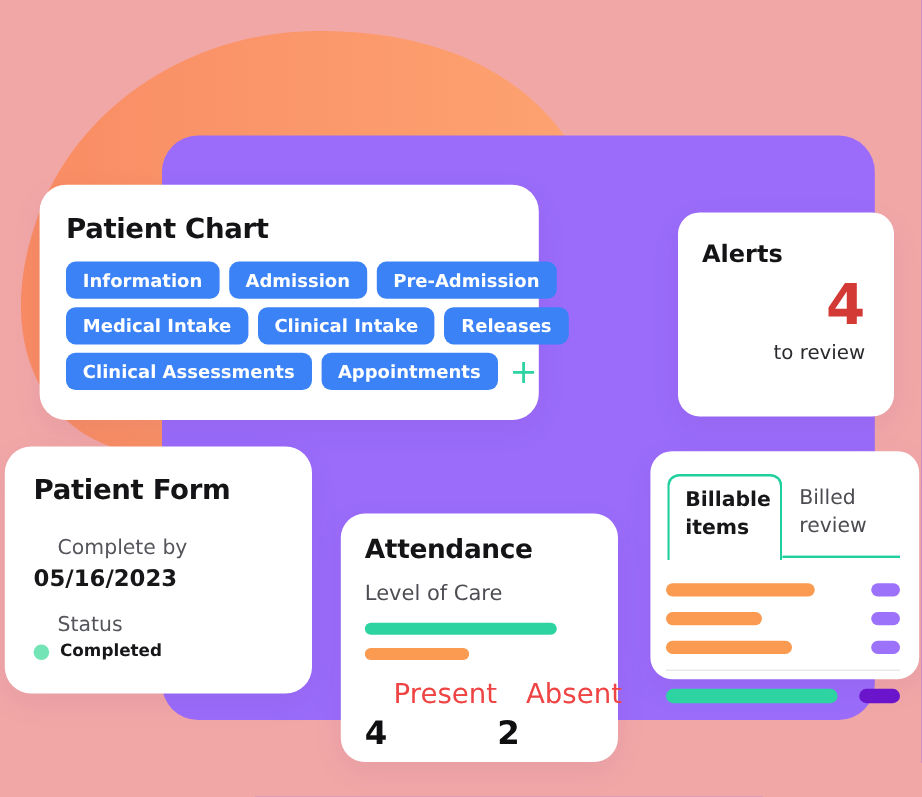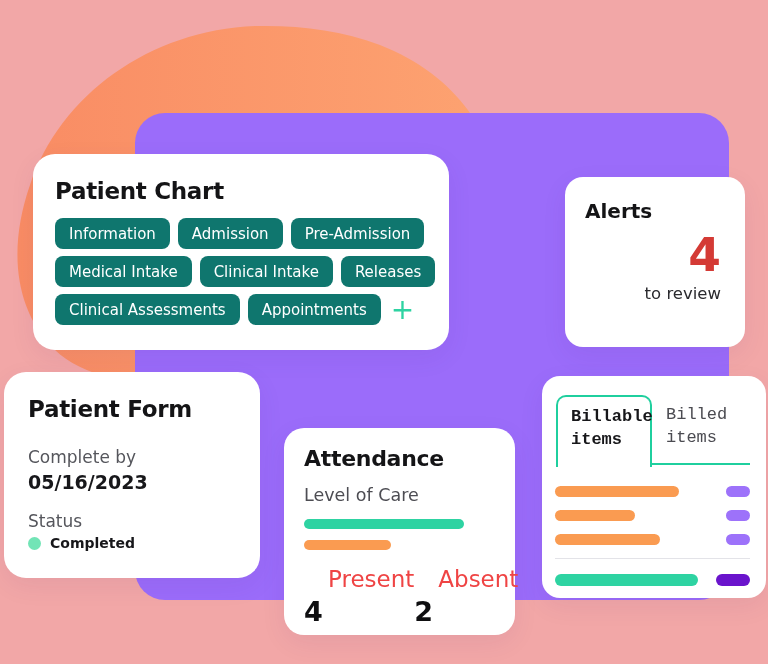--- a/index.html
+++ b/index.html
@@ -27,57 +27,57 @@
   }
 
   
   .patient-chart { left: 33px; top: 154px; width: 416px; height: 196px; padding: 24px 20px 0 22px; }
   .card-title { font-size: 23px; font-weight: 700; color: #141416; letter-spacing: -0.3px; }
   .pill-rows { margin-top: 14px; }
   .pill-row { display: flex; align-items: center; gap: 8px; margin-bottom: 7px; }
   .pill {
     border: none; cursor: pointer; display: inline-flex; align-items: center;
     height: 31px; padding: 0 14px; border-radius: 8px;
-    background: #0f766e; color: #ffffff;
-    font-family: inherit; font-size: 15px; font-weight: 400; white-space: nowrap;
+    background: #3b82f6; color: #ffffff;
+    font-family: inherit; font-size: 15px; font-weight: 700; white-space: nowrap;
   }
   .plus {
     color: #2ed3a2; font-size: 28px; font-weight: 400; line-height: 28px;
     margin-left: 2px; cursor: pointer; user-select: none;
   }
 
   
   .alerts { left: 565px; top: 177px; width: 180px; height: 170px; padding: 22px 24px 30px 20px; border-radius: 18px; }
   .alerts-title { font-size: 20px; font-weight: 700; color: #141416; }
   .alerts-count { margin-top: 6px; text-align: right; font-size: 47px; font-weight: 700; color: #d43a35; line-height: 1.12; }
   .alerts-caption { text-align: right; font-size: 16.5px; color: #2a2a2e; margin-top: 2px; }
 
   
   .patient-form { left: 4px; top: 372px; width: 256px; height: 206px; padding: 24px 20px 0 24px; }
-  .muted-label { font-size: 17px; color: #55565c; }
+  .muted-label { font-size: 17px; color: #55565c; margin-left: 20px; }
   .pf-complete-by { margin-top: 25px; }
   .pf-date { margin-top: 4px; font-size: 19px; font-weight: 700; color: #17171a; }
   .pf-status-label { margin-top: 18px; }
   .pf-status-row { margin-top: 4px; display: flex; align-items: center; gap: 9px; }
   .status-dot { width: 13px; height: 13px; border-radius: 50%; background: #72e4b6; }
   .pf-status-value { font-size: 14px; font-weight: 700; color: #17171a; }
 
   
   .attendance { left: 284px; top: 428px; width: 231px; height: 207px; padding: 18px 20px 0 20px; border-radius: 20px; }
   .attendance .card-title { font-size: 22px; }
   .att-subtitle { margin-top: 14px; font-size: 17.5px; color: #4d4d53; }
   .att-bars { margin-top: 14px; }
   .hbar { height: 10px; border-radius: 6px; margin-bottom: 11px; }
   .att-stats { display: flex; margin-top: 16px; }
   .att-col { width: 112px; }
   .att-label { font-size: 23px; color: #ef4444; margin-left: 24px; }
   .att-value { margin-top: 4px; font-size: 27px; font-weight: 700; color: #0f0f11; }
 
   
-  .billable { left: 542px; top: 376px; width: 224px; height: 222px; border-radius: 18px; font-family: Liberation Mono, monospace; }
+  .billable { left: 542px; top: 376px; width: 224px; height: 190px; border-radius: 18px; }
   .tab-active {
     position: absolute; left: 14px; top: 19px; width: 96px; height: 72px;
     border: 2px solid #1fcf9e; border-bottom: none; border-radius: 10px 10px 0 0;
     padding: 9px 0 0 13px; cursor: pointer; background: #ffffff;
   }
   .tab-active-label { font-size: 17px; font-weight: 700; color: #17171a; line-height: 1.35; }
   .tab-inactive {
     position: absolute; left: 124px; top: 28px; cursor: pointer;
     font-size: 17px; color: #4b4b51; line-height: 1.35;
   }
@@ -165,21 +165,21 @@
       <div class="att-label">Absent</div>
       <div class="att-value">2</div>
     </div>
   </div>
 </div>
 
 <div class="card billable">
   <div class="tab-active">
     <div class="tab-active-label">Billable items</div>
   </div>
-  <div class="tab-inactive">Billed items</div>
+  <div class="tab-inactive">Billed review</div>
   <div class="tab-baseline"></div>
   <div class="bill-body">
     <div>
         <div class="brow">
           <div class="bbar" style="width: 124px; background: rgb(250, 155, 81);"></div>
           <div class="mini-pill" style="width: 24px; background: rgb(157, 114, 250);"></div>
         </div>
         <div class="brow">
           <div class="bbar" style="width: 80px; background: rgb(250, 155, 81);"></div>
           <div class="mini-pill" style="width: 24px; background: rgb(157, 114, 250);"></div>

